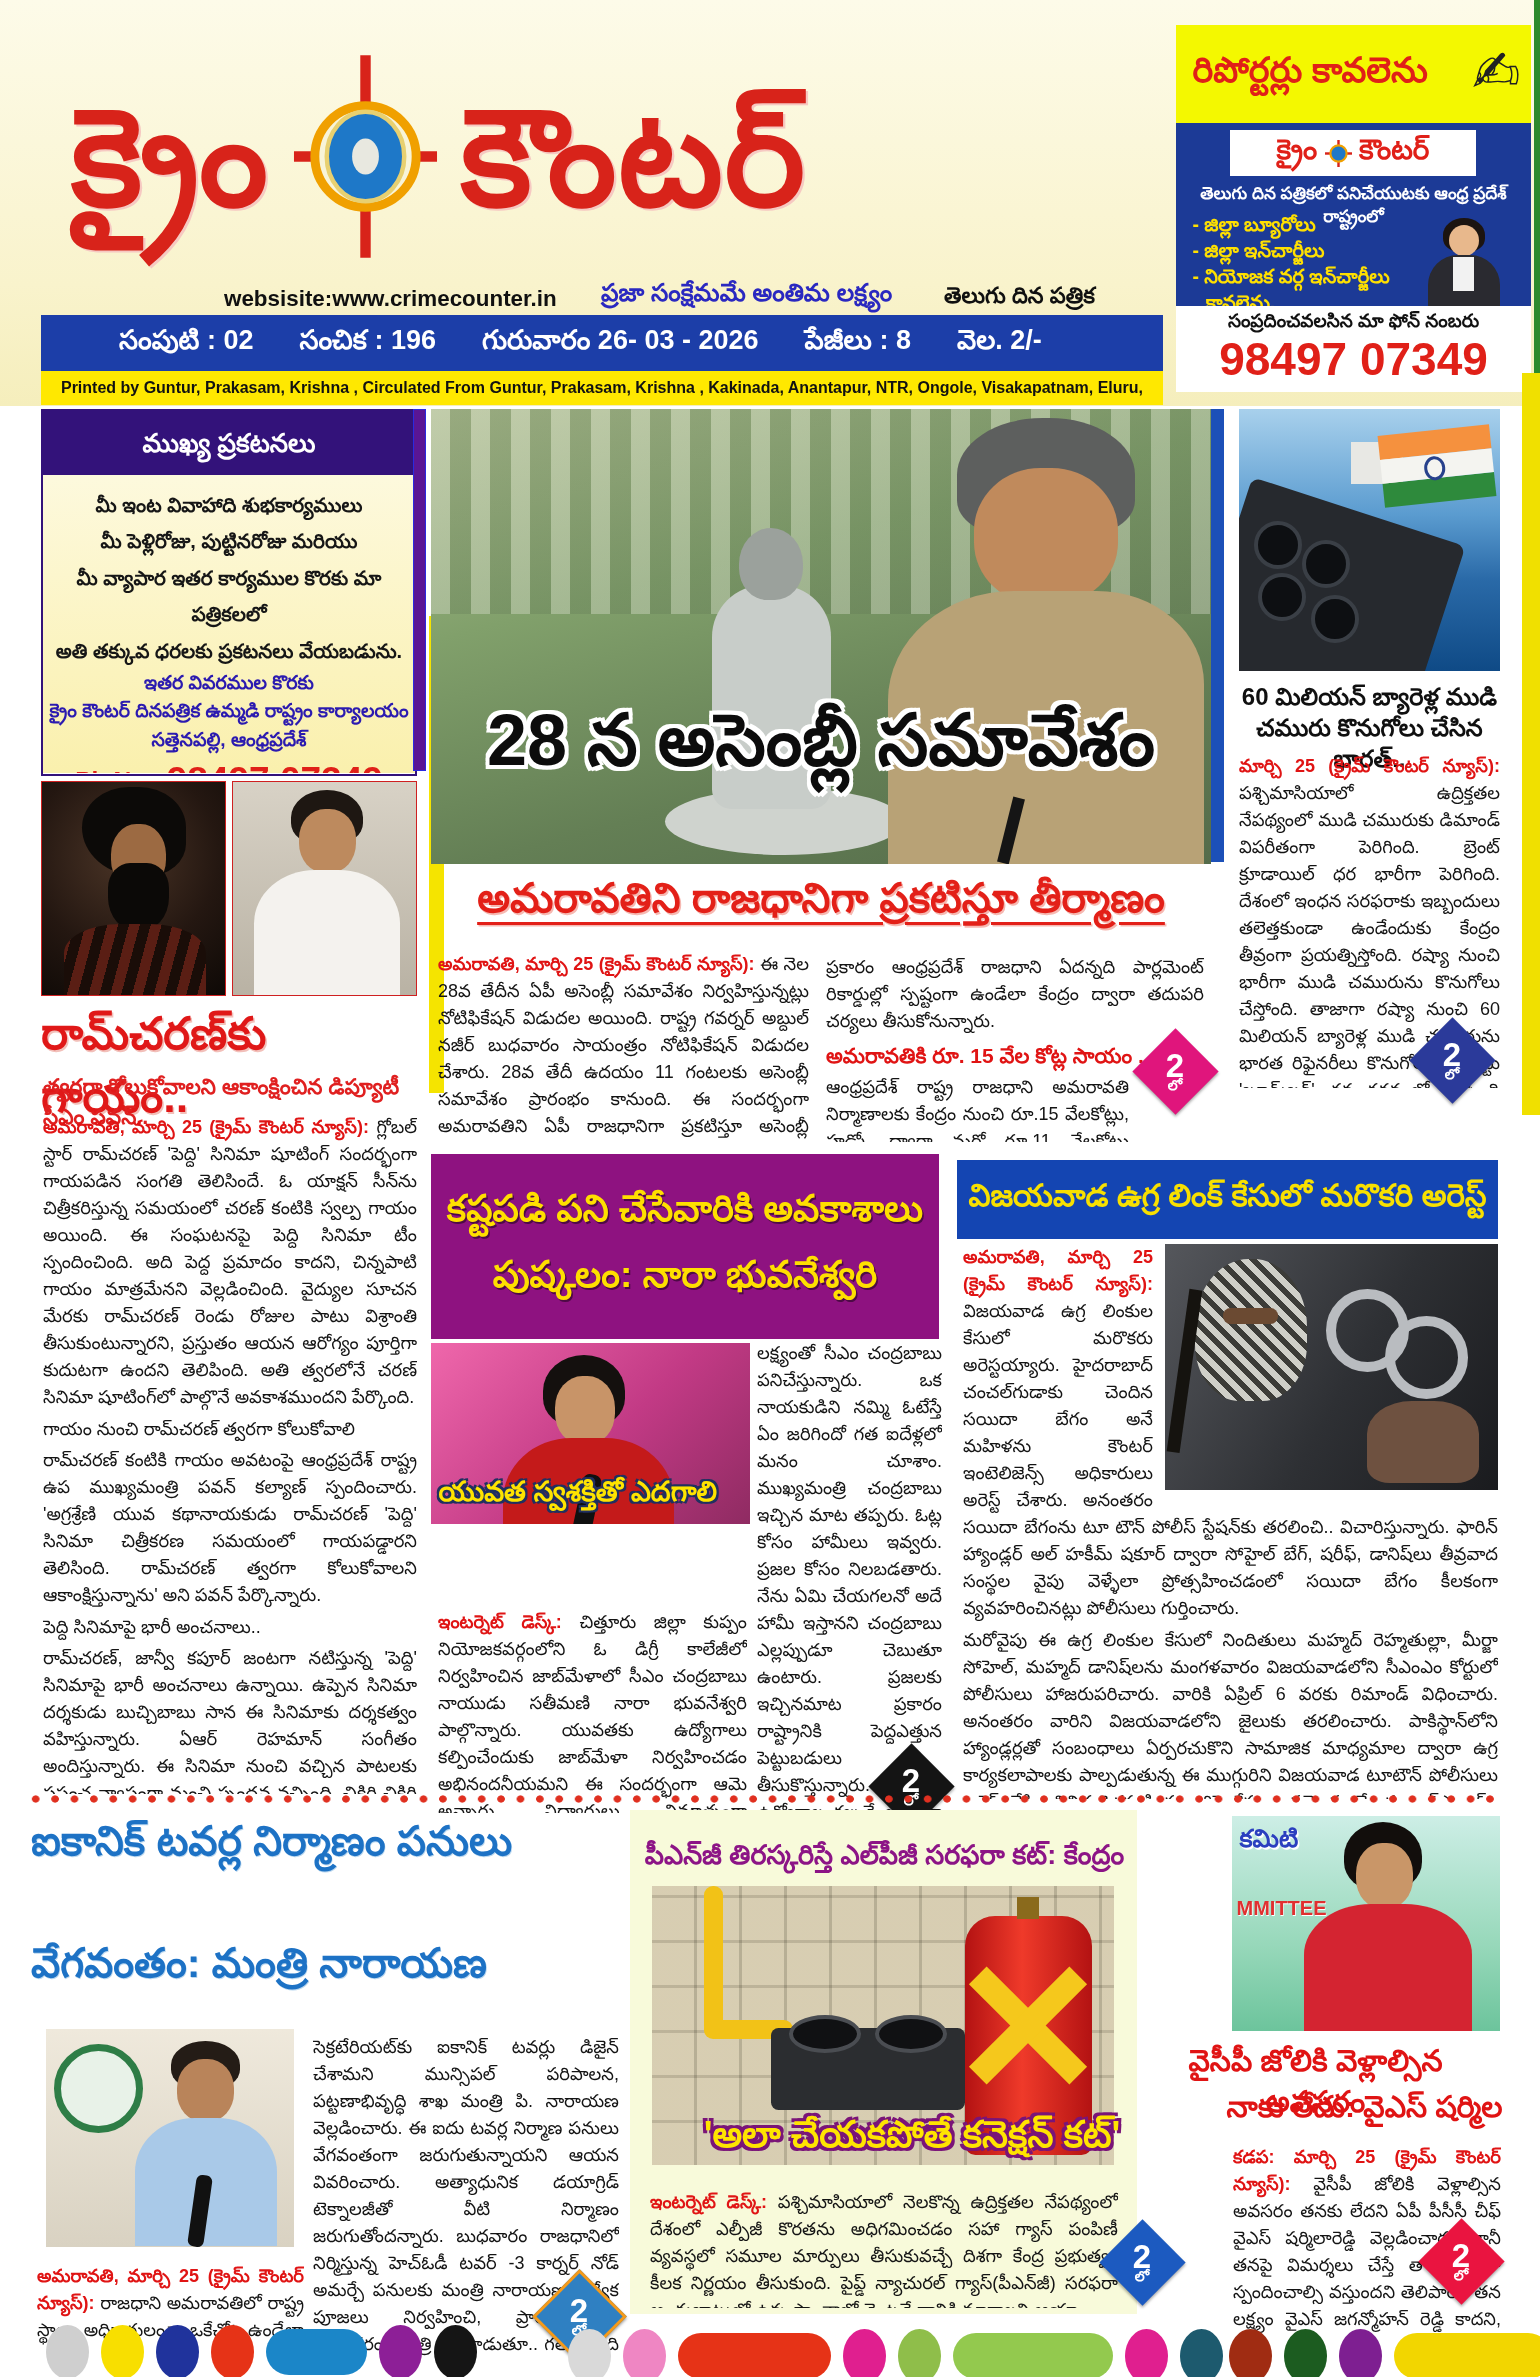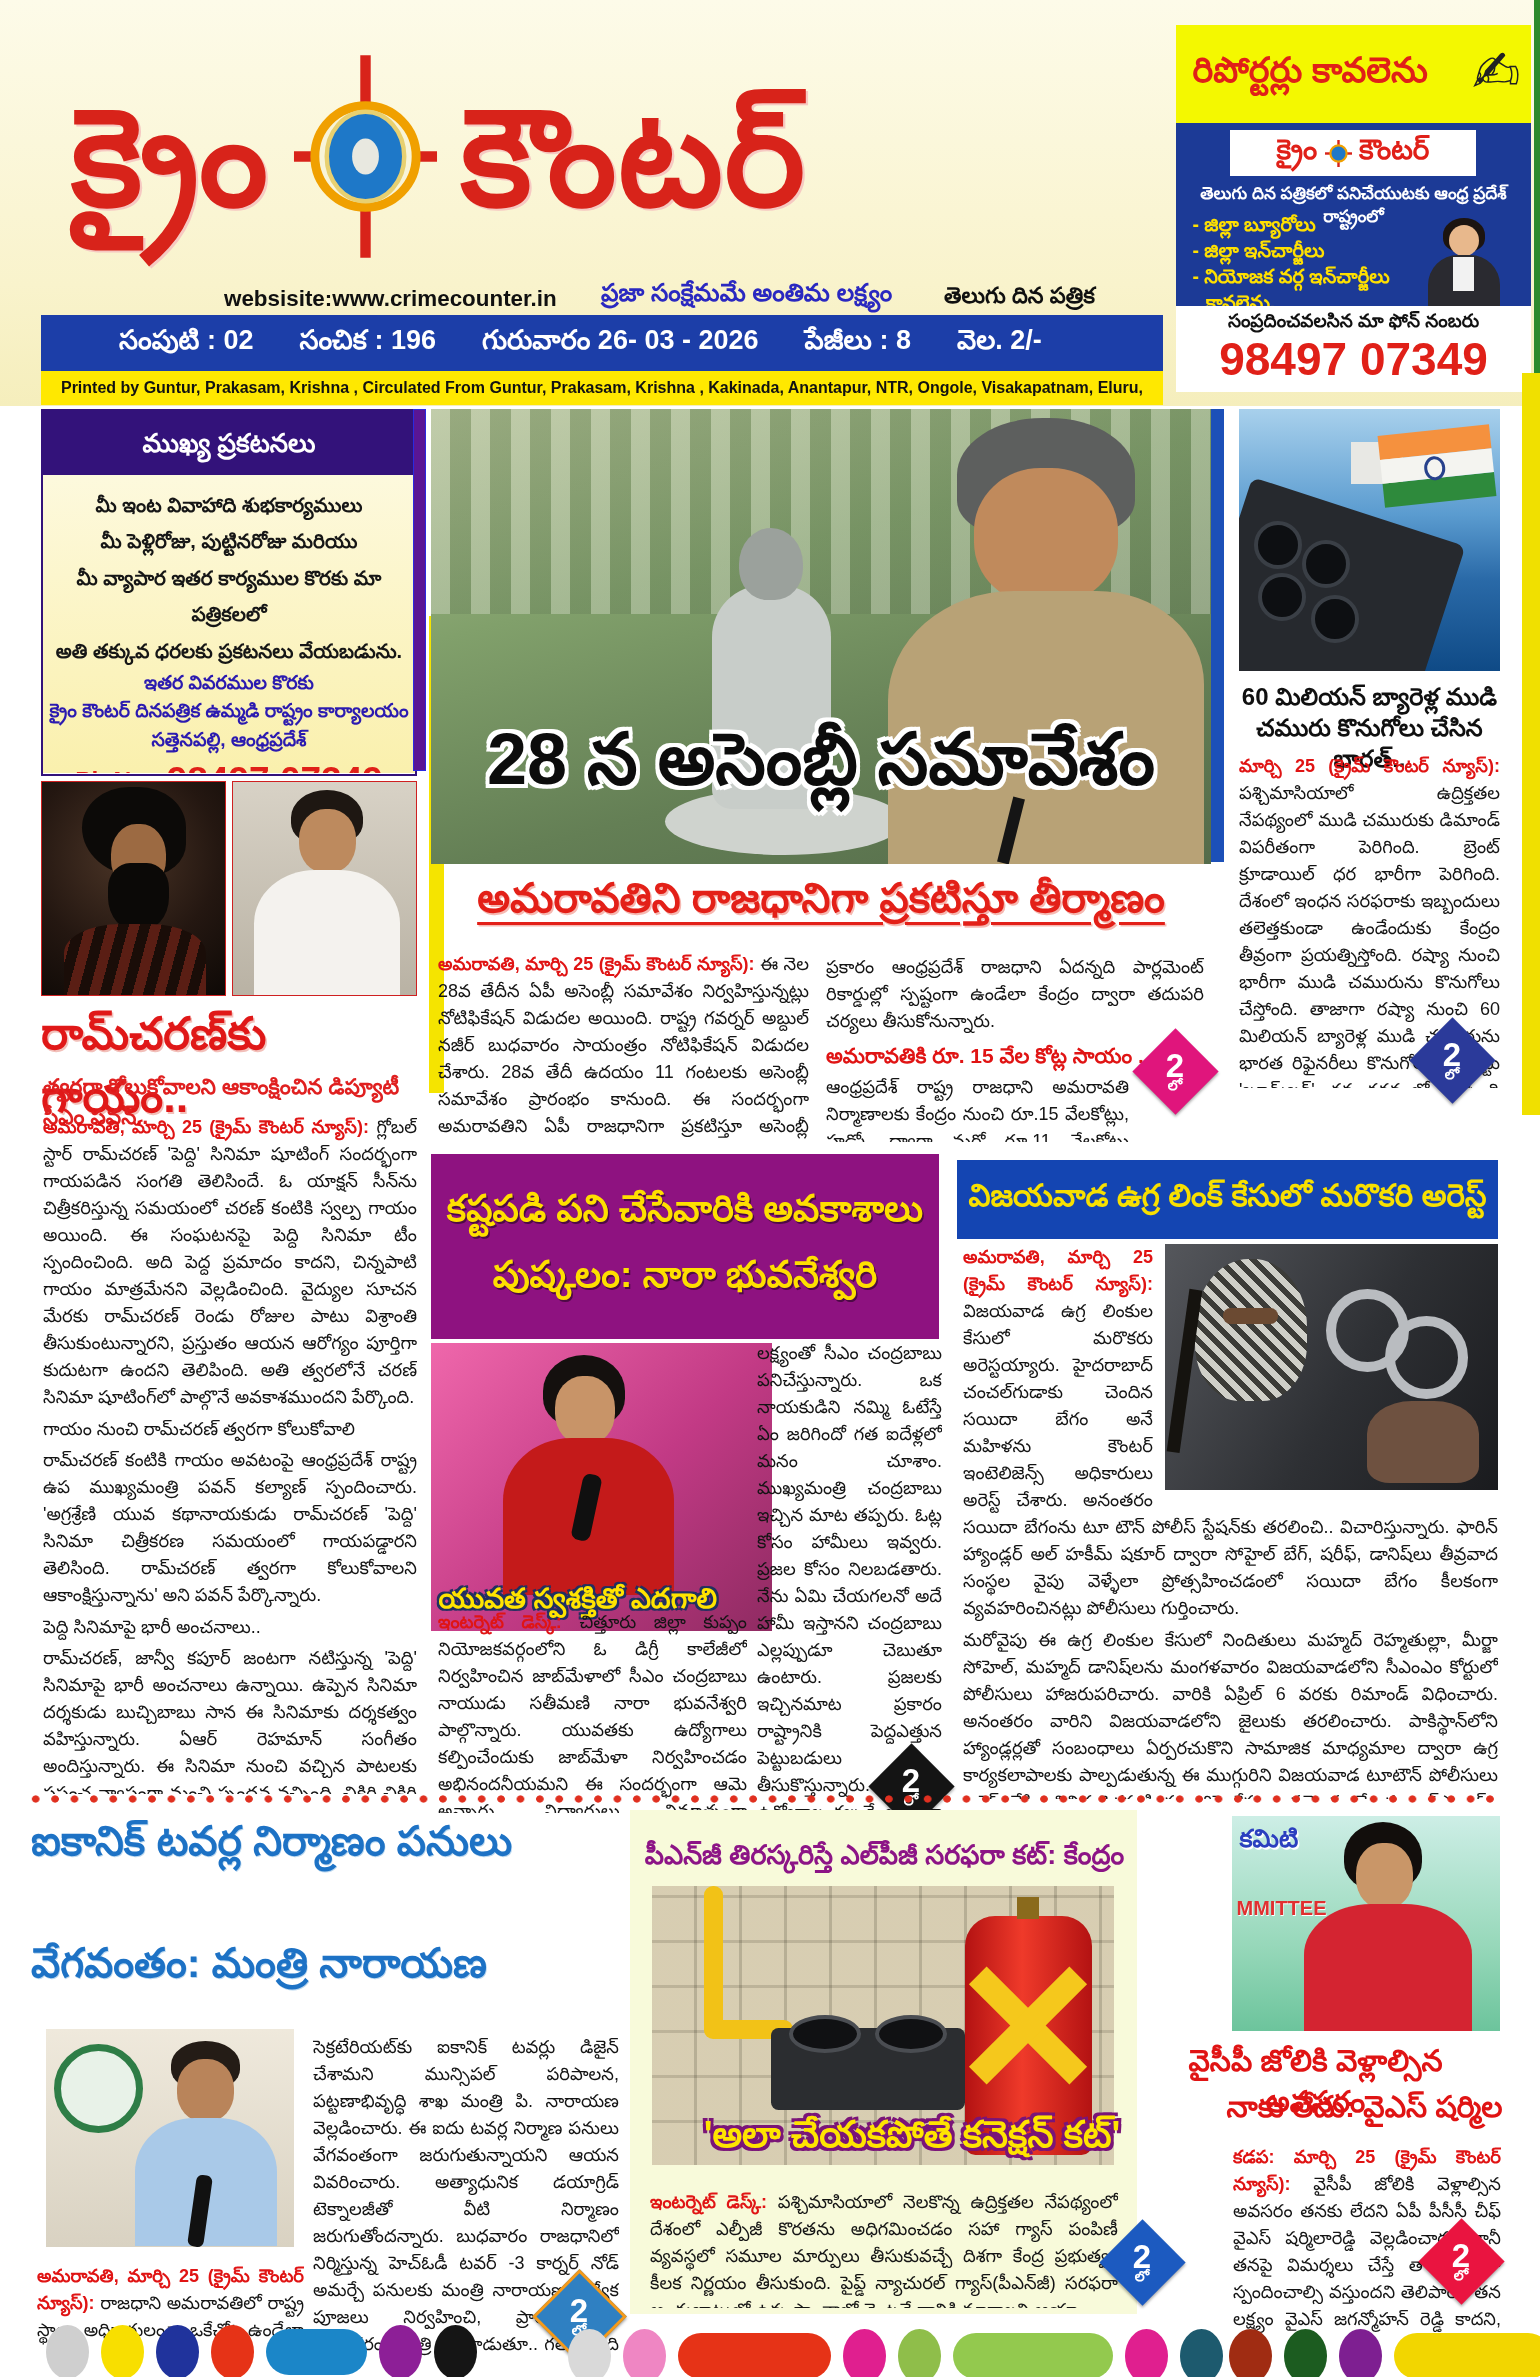--- a/index.html
+++ b/index.html
@@ -70,21 +70,21 @@
            background:repeating-linear-gradient(90deg,rgba(230,230,220,.35) 0 19.4px,rgba(90,110,80,.25) 19.4px 40px);}
   .buddha-base{position:absolute;left:30%;bottom:2%;width:239px;height:67px;border-radius:50%;background:#cfd3ce;}
   .buddha-body{position:absolute;left:36%;bottom:12%;width:119px;height:224px;border-radius:52px 52px 19.4px 19.4px;background:#c8cdc9;}
   .buddha-head{position:absolute;left:39.5%;bottom:58%;width:64px;height:72px;border-radius:50% 50% 44% 44%;background:#9ba19c;}
   .cbn{position:absolute;right:0;top:0;width:44%;height:100%;}
   .cbn-hair{position:absolute;left:26%;top:2%;width:52%;height:26%;border-radius:48% 48% 30% 30%;background:#5d5f5e;}
   .cbn-face{position:absolute;left:31%;top:13%;width:42%;height:30%;border-radius:46%;background:#c08a5c;}
   .cbn-shirt{position:absolute;left:6%;top:40%;width:92%;height:60%;border-radius:40% 34% 0 0;background:#b8a276;}
   .cbn-mic{position:absolute;left:40%;bottom:0;width:12px;height:67px;background:#151515;transform:rotate(14deg);}
   .main-headline{left:431px;top:699px;width:780px;text-align:center;font-size:72px;font-weight:bold;color:#0c0c0c;white-space:nowrap;
-     text-shadow:-3.7px -3.7px 0 #fff,3.7px -3.7px 0 #fff,-3.7px 3.7px 0 #fff,3.7px 3.7px 0 #fff,0 -3.7px 0 #fff,0 3.7px 0 #fff,-3.7px 0 0 #fff,3.7px 0 0 #fff;margin-top:19px;}
+     text-shadow:-3.7px -3.7px 0 #fff,3.7px -3.7px 0 #fff,-3.7px 3.7px 0 #fff,3.7px 3.7px 0 #fff,0 -3.7px 0 #fff,0 3.7px 0 #fff,-3.7px 0 0 #fff,3.7px 0 0 #fff;}
   .main-subhead{left:440px;top:875px;width:762px;text-align:center;font-size:41px;font-weight:bold;color:#e32018;
      text-decoration:underline;text-decoration-thickness:3px;text-underline-offset:10.4px;
      text-shadow:1.5px 1.5px 0 #f6b9b2;}
 
   .jtext{font-size:18px;line-height:1.5;text-align:justify;color:#141414;}
   .jtext p{margin:0 0 4.5px 0;}
   .dateline{color:#e01414;font-weight:bold;}
   .crosshead-red{color:#e01414;font-weight:bold;font-size:21px;margin:3px 0;}
   .main-col1{left:438px;top:951px;width:371px;height:191px;overflow:hidden;}
   .main-col2{left:826px;top:954px;width:378px;height:188px;overflow:hidden;}
@@ -123,22 +123,22 @@
   .pk-face{position:absolute;left:66px;top:27px;width:57px;height:64px;border-radius:46%;background:#bd8a5e;}
   .pk-shirt{position:absolute;left:21px;top:88px;width:146px;height:127px;border-radius:42% 42% 0 0;background:#f4f2ee;}
   .rc-headline{left:41px;top:1008px;width:376px;font-size:45px;font-weight:bold;color:#e01818;text-shadow:1.5px 1.5px 0 #f2c0ba;}
   .rc-subhead{left:43px;top:1074px;width:374px;font-size:21.6px;font-weight:bold;color:#e02020;}
   .rc-body{left:43px;top:1114px;width:374px;height:680px;overflow:hidden;}
 
   
   .purplebox{left:431px;top:1154px;width:508px;height:185px;background:#8e1280;display:flex;flex-direction:column;
              align-items:center;justify-content:center;gap:15px;}
   .purplebox div{font-size:37px;font-weight:bold;color:#ffdf00;text-shadow:1.5px 1.5px 0 #4d0a45;}
-  .bhphoto{left:431px;top:1343px;width:319px;height:288px;
-           background:linear-gradient(135deg,#ef67ab 0%,#c23a85 55%,#8f2b62 100%);padding-left:22px;}
+  .bhphoto{left:431px;top:1343px;width:319px;height:181px;
+           background:linear-gradient(135deg,#ef67ab 0%,#c23a85 55%,#8f2b62 100%);}
   .bh-hair{position:absolute;left:112px;top:12px;width:82px;height:72px;border-radius:50% 50% 40% 40%;background:#14100e;}
   .bh-face{position:absolute;left:124px;top:33px;width:60px;height:69px;border-radius:46%;background:#c89468;}
   .bh-body{position:absolute;left:72px;top:95px;width:171px;height:157px;border-radius:40% 40% 0 0;background:#c41a1a;}
   .bh-mic{position:absolute;left:146px;top:131px;width:19.4px;height:67px;background:#101010;border-radius:7.5px;transform:rotate(12deg);}
   .bh-caption{position:absolute;left:7.5px;bottom:9px;font-size:28px;font-weight:bold;color:#ffe400;
       text-shadow:-2.2px -2.2px 0 #203060,2.2px -2.2px 0 #203060,-2.2px 2.2px 0 #203060,2.2px 2.2px 0 #203060;}
   .bh-right{left:757px;top:1340px;width:185px;height:479px;overflow:hidden;}
   .bh-left{left:438px;top:1609px;width:309px;height:204px;overflow:hidden;}
 
   

